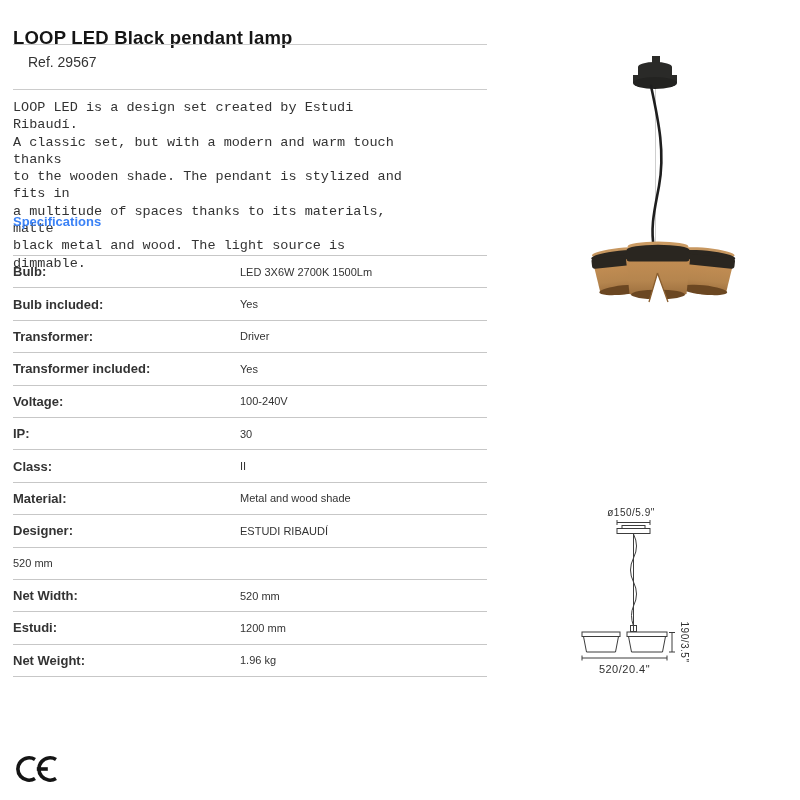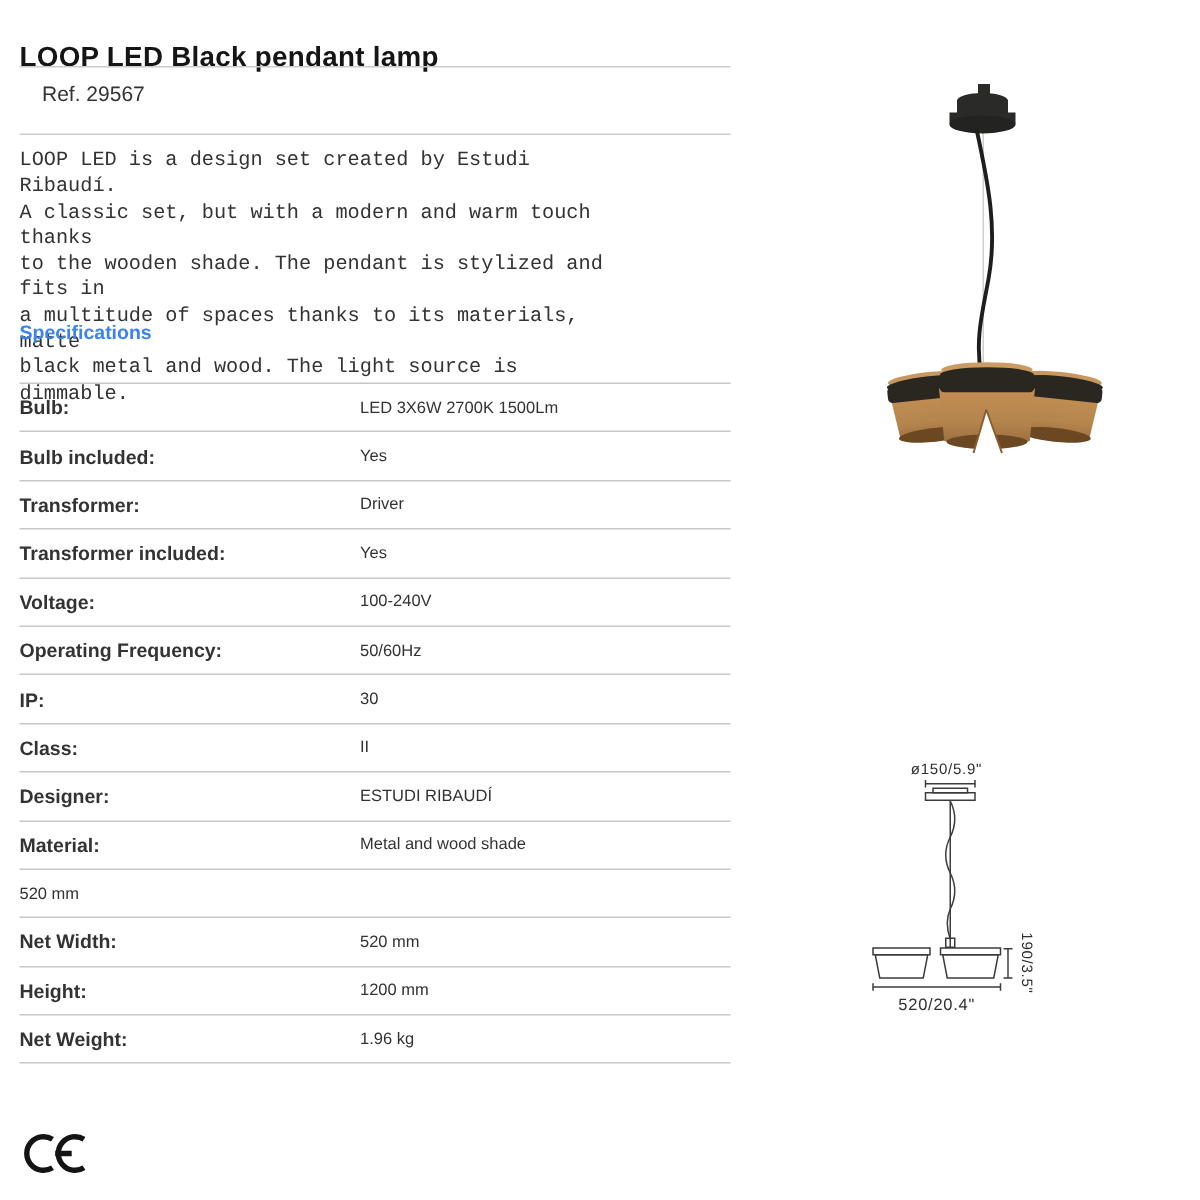--- a/index.html
+++ b/index.html
@@ -54,48 +54,44 @@
     </div>
     <div class="spec-row">
       <span class="spec-label">Transformer included:</span>
       <span class="spec-value">Yes</span>
     </div>
     <div class="spec-row">
       <span class="spec-label">Voltage:</span>
       <span class="spec-value">100-240V</span>
     </div>
     <div class="spec-row">
-      <span class="spec-label">Operating Frequency:</span>
-      <span class="spec-value">50/60Hz</span>
-    </div>
-    <div class="spec-row">
       <span class="spec-label">IP:</span>
       <span class="spec-value">30</span>
     </div>
     <div class="spec-row">
       <span class="spec-label">Class:</span>
       <span class="spec-value">II</span>
     </div>
     <div class="spec-row">
+      <span class="spec-label">Material:</span>
+      <span class="spec-value">Metal and wood shade</span>
+    </div>
+    <div class="spec-row">
       <span class="spec-label">Designer:</span>
       <span class="spec-value">ESTUDI RIBAUDÍ</span>
-    </div>
-    <div class="spec-row">
-      <span class="spec-label">Material:</span>
-      <span class="spec-value">Metal and wood shade</span>
     </div>
     <div class="spec-row">
       <span class="spec-value">520 mm</span>
     </div>
     <div class="spec-row">
       <span class="spec-label">Net Width:</span>
       <span class="spec-value">520 mm</span>
     </div>
     <div class="spec-row">
-      <span class="spec-label">Height:</span>
+      <span class="spec-label">Estudi:</span>
       <span class="spec-value">1200 mm</span>
     </div>
     <div class="spec-row">
       <span class="spec-label">Net Weight:</span>
       <span class="spec-value">1.96 kg</span>
     </div>
   </div>
 
 <svg class="abs lamp-photo" width="220" height="290" viewBox="0 0 220 290">
   <defs>

